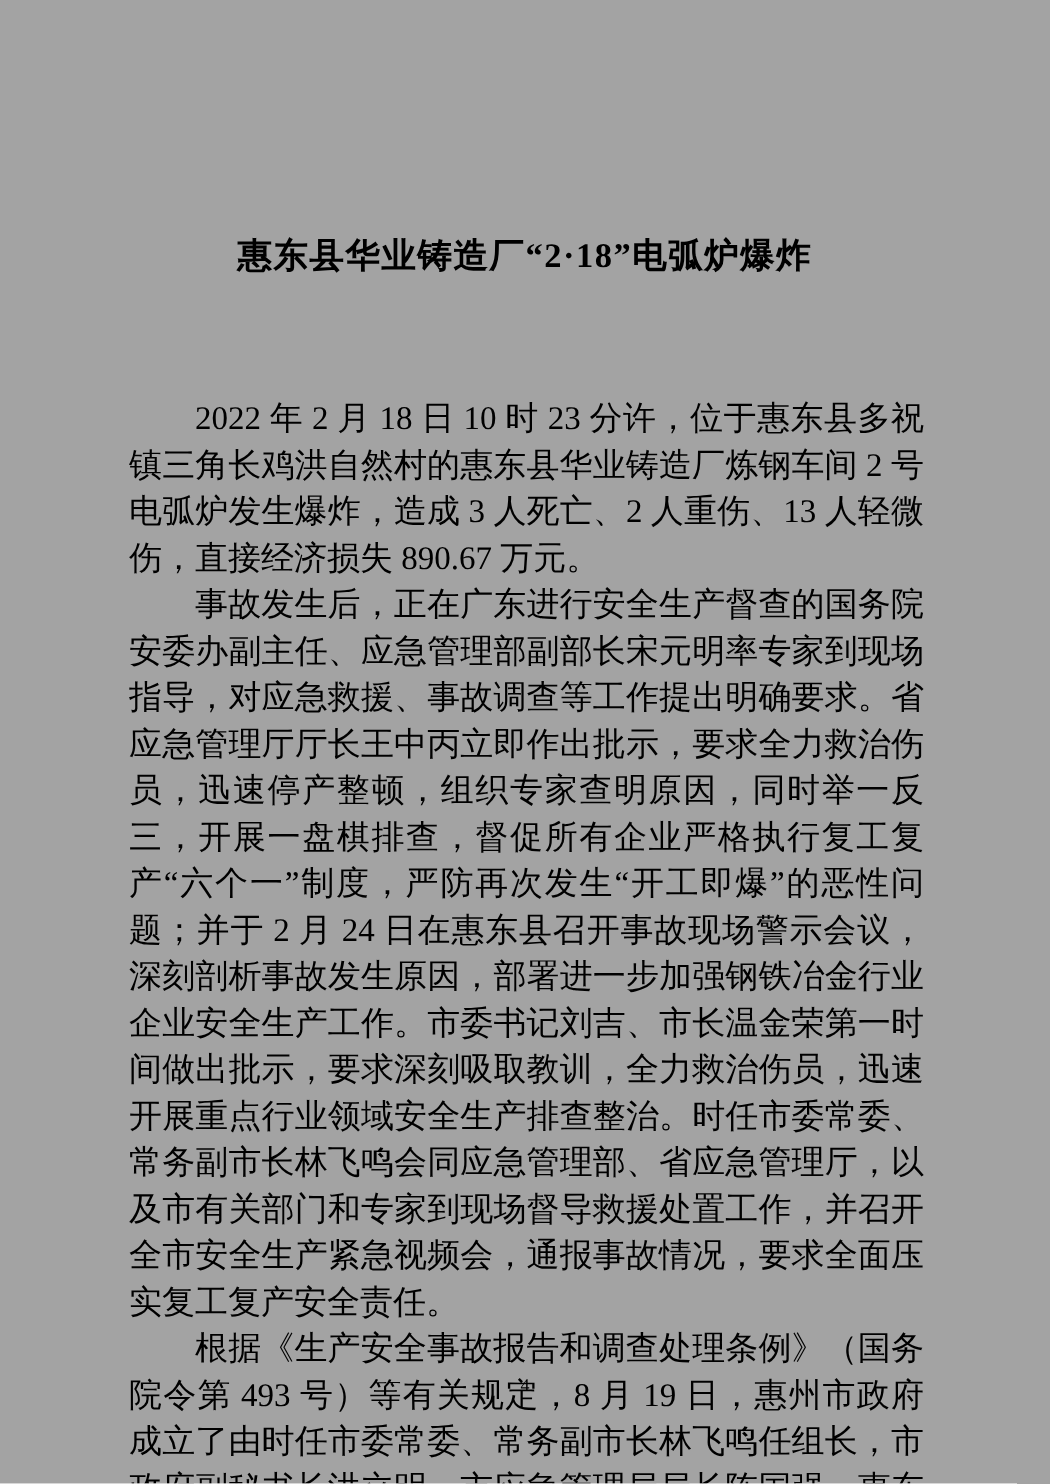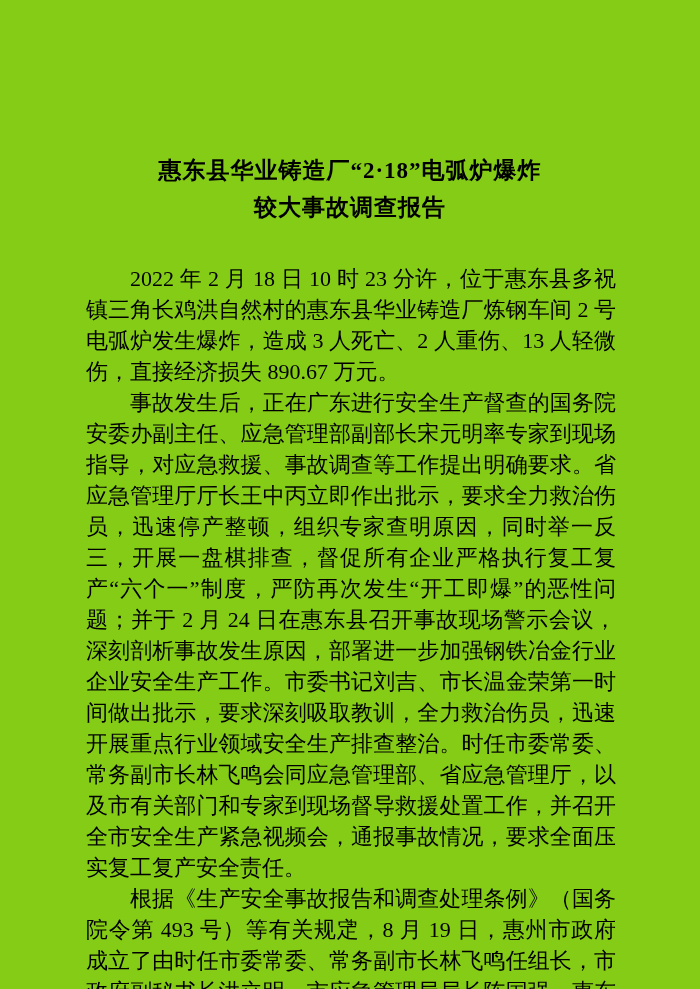--- a/index.html
+++ b/index.html
@@ -2,21 +2,21 @@
 <html><head>
 <meta charset="utf-8">
 <style>
   * { margin: 0; padding: 0; box-sizing: border-box; }
   html, body { background: #ffffff; }
   .page {
     position: relative;
     width: 700px;
     height: 989px;
     margin: 0 auto;
-    background: #84cc16;
+    background: #a3a3a3;
     color: #000000;
     font-family: "Liberation Serif", "DejaVu Serif", serif;
     overflow: hidden;
   }
   .report-title {
     position: absolute;
     top: 152px;
     left: 85px;
     right: 85px;
     text-align: center;
@@ -49,21 +49,20 @@
     font-family: "Liberation Serif", "DejaVu Serif", serif;
   }
 </style>
 </head>
 <body>
 
 <div class="page">
 
   <h1 class="report-title">
     <span>惠东县华业铸造厂“2·18”电弧炉爆炸</span>
-    <span>较大事故调查报告</span>
   </h1>
 
   <div class="body-text">
     <p>2022 年 2 月 18 日 10 时 23 分许，位于惠东县多祝镇三角长鸡洪自然村的惠东县华业铸造厂炼钢车间 2 号电弧炉发生爆炸，造成 3 人死亡、2 人重伤、13 人轻微伤，直接经济损失 890.67 万元。</p>
     <p>事故发生后，正在广东进行安全生产督查的国务院安委办副主任、应急管理部副部长宋元明率专家到现场指导，对应急救援、事故调查等工作提出明确要求。省应急管理厅厅长王中丙立即作出批示，要求全力救治伤员，迅速停产整顿，组织专家查明原因，同时举一反三，开展一盘棋排查，督促所有企业严格执行复工复产“六个一”制度，严防再次发生“开工即爆”的恶性问题；并于 2 月 24 日在惠东县召开事故现场警示会议，深刻剖析事故发生原因，部署进一步加强钢铁冶金行业企业安全生产工作。市委书记刘吉、市长温金荣第一时间做出批示，要求深刻吸取教训，全力救治伤员，迅速开展重点行业领域安全生产排查整治。时任市委常委、常务副市长林飞鸣会同应急管理部、省应急管理厅，以及市有关部门和专家到现场督导救援处置工作，并召开全市安全生产紧急视频会，通报事故情况，要求全面压实复工复产安全责任。</p>
     <p>根据《生产安全事故报告和调查处理条例》（国务院令第 493 号）等有关规定，8 月 19 日，惠州市政府成立了由时任市委常委、常务副市长林飞鸣任组长，市政府副秘书长洪立明，市应急管理局局长陈国强，惠东县委副书记、县长陈广文为副组长，市应急</p>
   </div>
 
   <div class="page-number">4</div>
 

